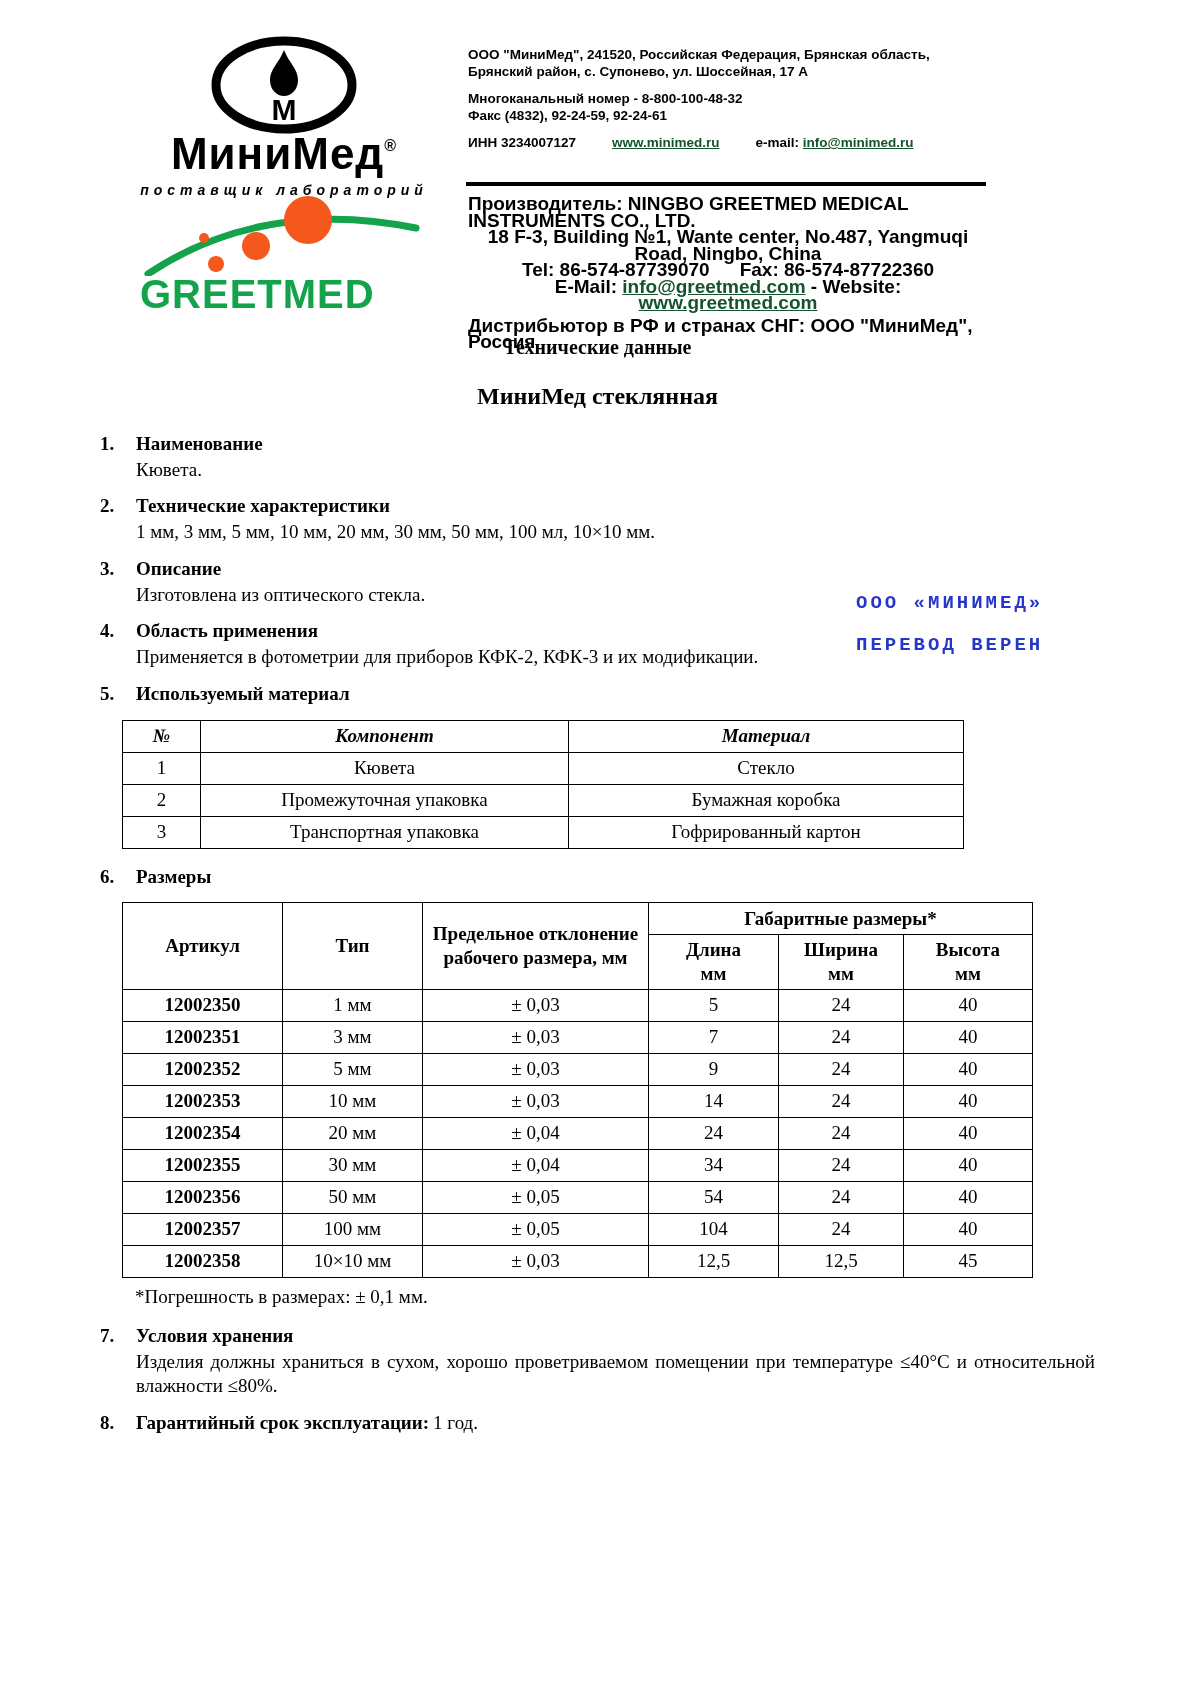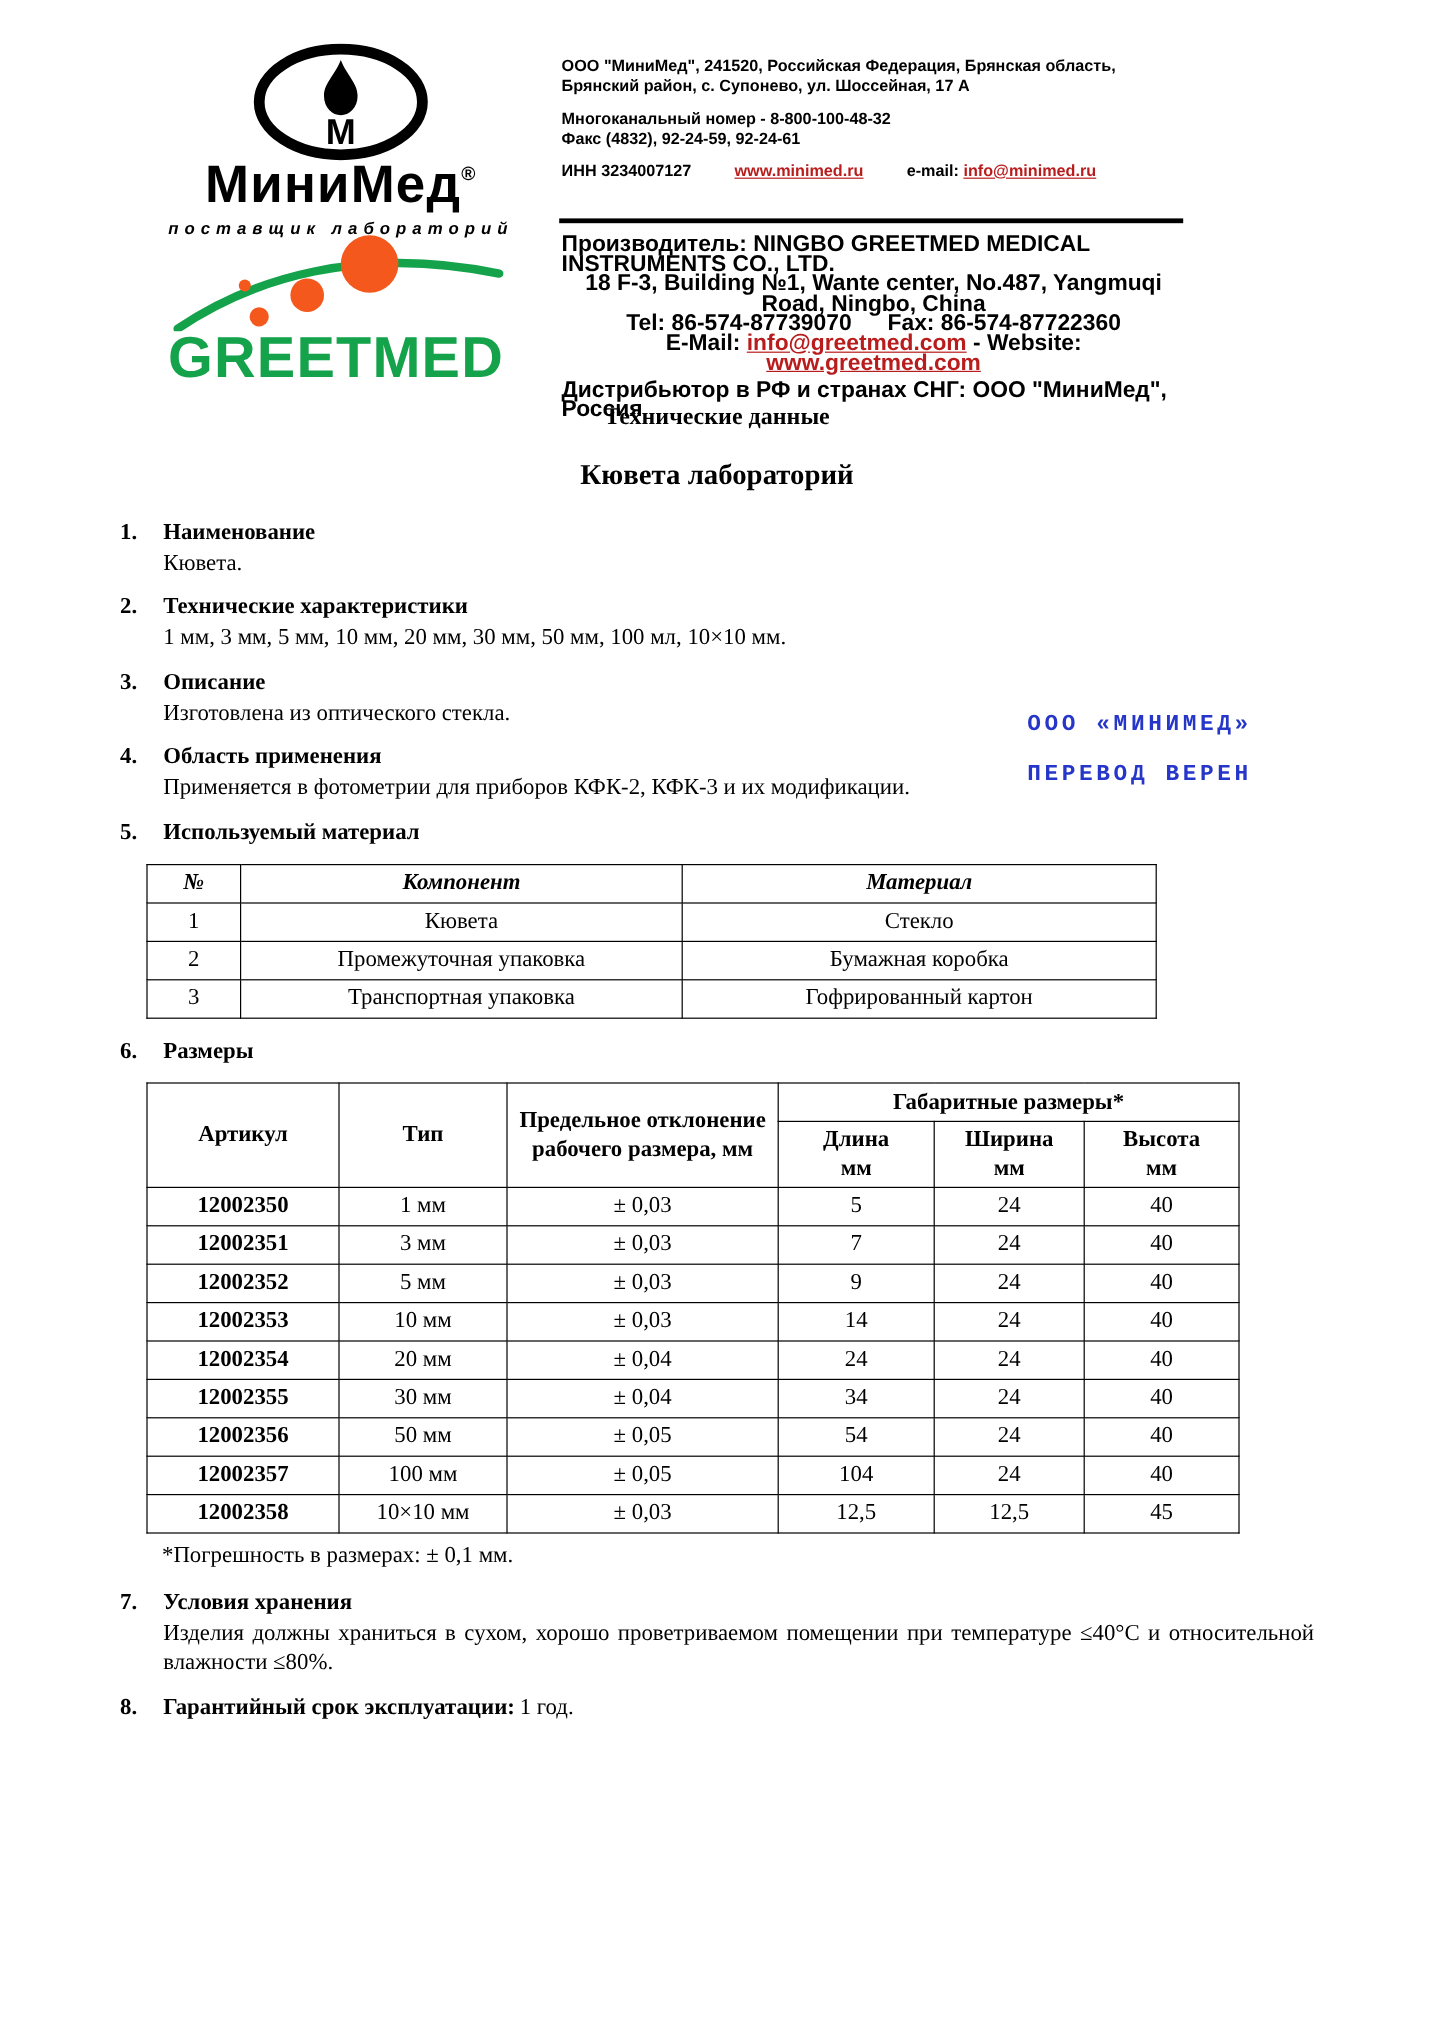--- a/index.html
+++ b/index.html
@@ -13,32 +13,32 @@
            letter-spacing:1px;margin-top:-2px;}
   .mm-text sup{font-size:16px;vertical-align:18px;}
   .mm-tagline{font-family:"Liberation Sans",sans-serif;font-weight:bold;font-style:italic;
               font-size:14px;letter-spacing:5px;margin-top:6px;white-space:nowrap;}
 
   .hdr-contacts{position:absolute;left:468px;top:46px;width:530px;
                 font-family:"Liberation Sans",sans-serif;font-weight:bold;
                 font-size:13.5px;line-height:17px;}
   .hdr-block{margin-bottom:10px;}
   .inn-row{display:flex;gap:36px;align-items:baseline;}
-  a.lnk{color:#b91c1c;text-decoration:underline;cursor:pointer;}
+  a.lnk{color:#14532d;text-decoration:underline;cursor:pointer;}
   .header-divider{position:absolute;left:466px;top:182px;width:520px;height:4px;background:#000;}
 
   .hdr-manufacturer{position:absolute;left:468px;top:196px;width:520px;
                     font-family:"Liberation Sans",sans-serif;font-weight:bold;
                     font-size:19px;line-height:16.5px;}
   .hdr-manufacturer .ctr{text-align:center;}
   .telfax{display:flex;justify-content:center;gap:30px;}
   .distributor{margin-top:6px;text-align:left;}
 
   .greetmed-logo{position:absolute;left:140px;top:190px;width:290px;}
-  .gm-text{font-family:"Liberation Sans",sans-serif;font-weight:bold;font-size:48px;
+  .gm-text{font-family:"Liberation Sans",sans-serif;font-weight:bold;font-size:40px;
            color:#14a24a;letter-spacing:1px;line-height:1;margin-top:-6px;}
 
   .stamp{position:absolute;left:856px;top:592px;font-family:"Liberation Mono",monospace;
          font-weight:bold;font-size:19px;letter-spacing:3px;color:#2636c8;white-space:nowrap;}
   .stamp-line2{margin-top:20px;}
 
   
   .doc{position:absolute;left:100px;top:336px;width:995px;}
   .doc-title1{text-align:center;font-weight:bold;font-size:20px;margin:0 0 24px 0;}
   .doc-title2{text-align:center;font-weight:bold;font-size:24px;margin:0 0 22px 0;}
@@ -122,21 +122,21 @@
     <div class="gm-text">GREETMED</div>
   </div>
 
   <div class="stamp">
     <div>ООО «МИНИМЕД»</div>
     <div class="stamp-line2">ПЕРЕВОД ВЕРЕН</div>
   </div>
 
   <div class="doc">
     <div class="doc-title1">Технические данные</div>
-    <div class="doc-title2">Кювета лабораторий</div>
+    <div class="doc-title2">МиниМед стеклянная</div>
 
     <div class="section">
       <div class="sec-num">1.</div>
       <div class="sec-wrap">
         <div class="sec-title">Наименование</div>
         <div class="sec-text">Кювета.</div>
       </div>
     </div>
 
     <div class="section">

